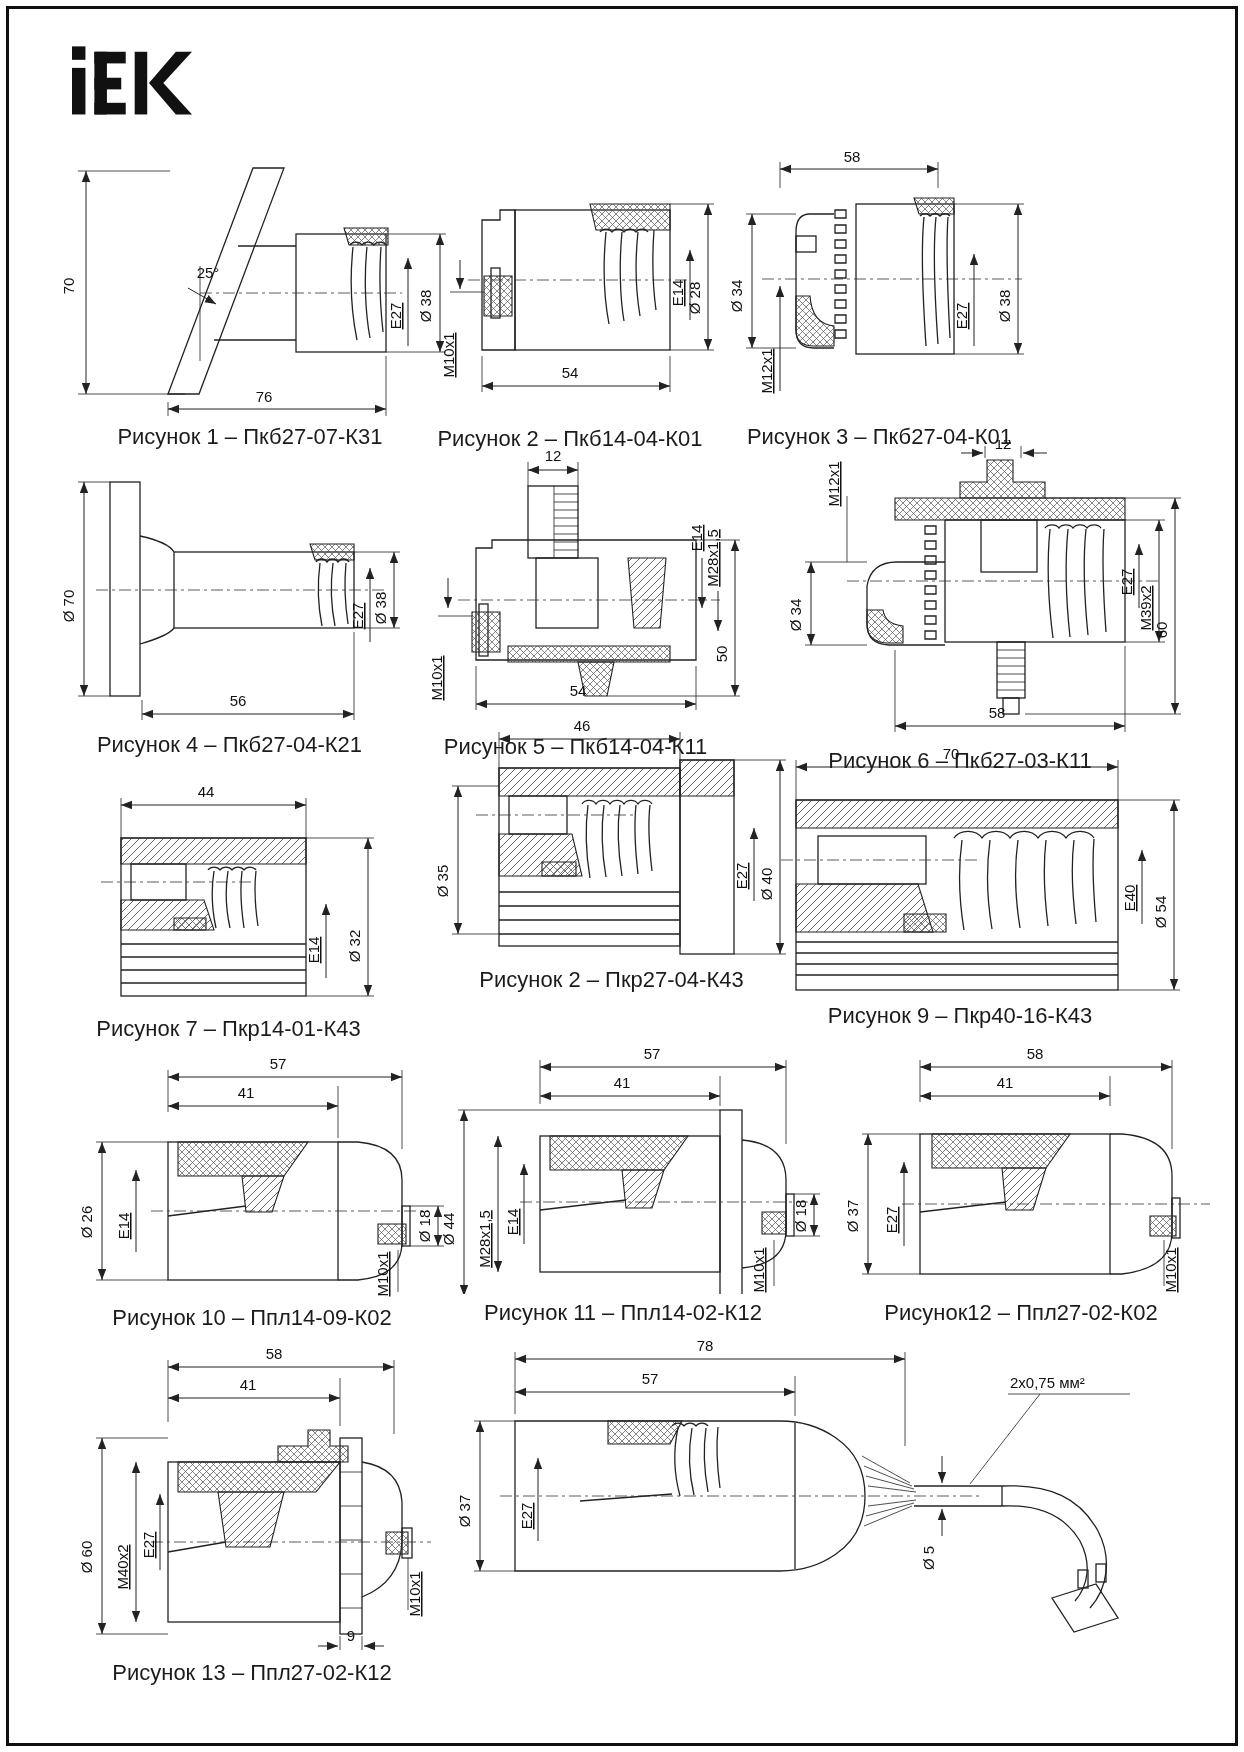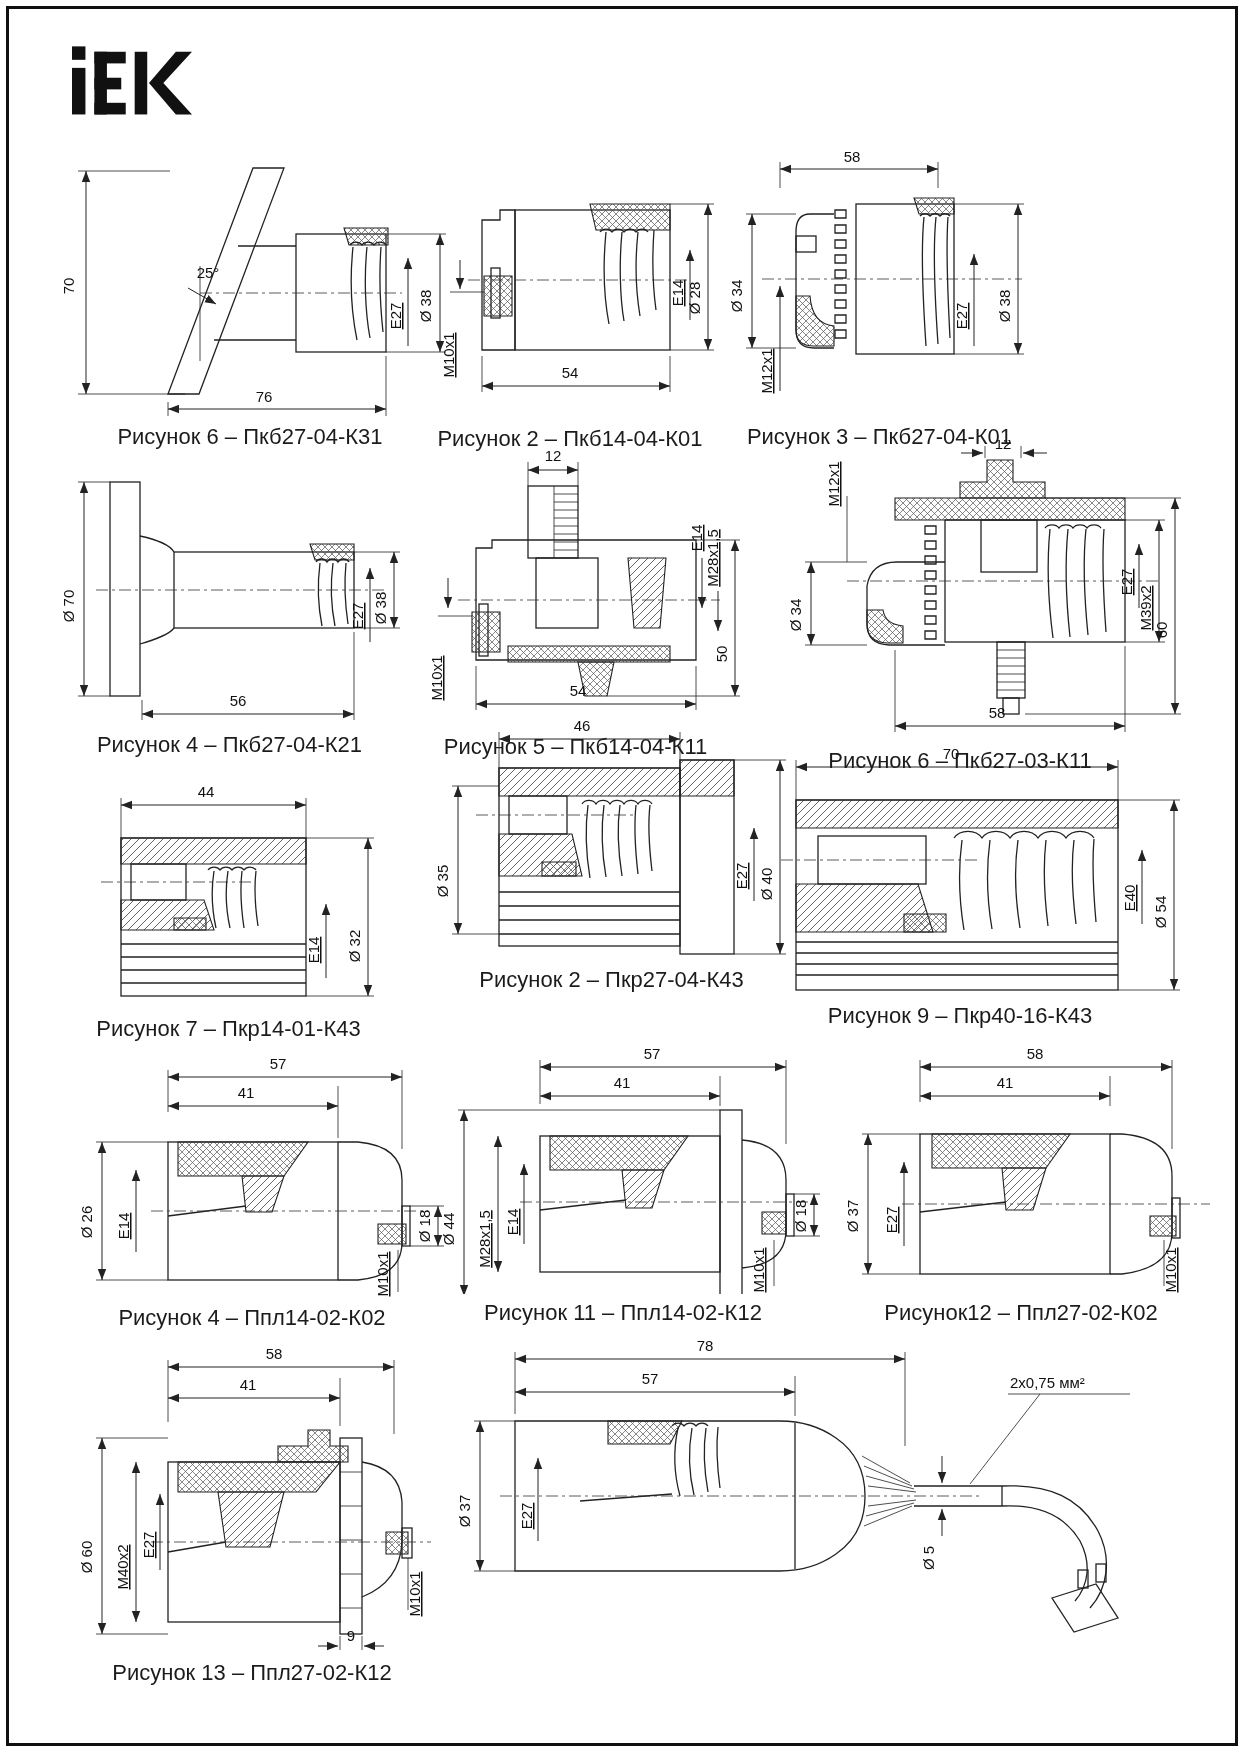--- a/index.html
+++ b/index.html
@@ -73,21 +73,21 @@
         <line class="ext" x1="336" y1="210" x2="336" y2="270"></line>
   <line class="dim" x1="118" y1="263" x2="336" y2="263" marker-start="url(#ar)" marker-end="url(#ar)"></line>
   <text class="dt" x="214" y="256" text-anchor="middle">76</text>
   <line class="dim" x1="358" y1="200" x2="358" y2="112" marker-end="url(#ar)"></line>
   <text class="dt u" transform="rotate(-90 351 170)" x="351" y="170" text-anchor="middle">E27</text>
   <line class="ext" x1="336" y1="88" x2="396" y2="88"></line>
         <line class="ext" x1="336" y1="206" x2="396" y2="206"></line>
   <line class="dim" x1="390" y1="88" x2="390" y2="206" marker-start="url(#ar)" marker-end="url(#ar)"></line>
   <text class="dt" transform="rotate(-90 381 160)" x="381" y="160" text-anchor="middle">Ø 38</text>
 </svg>
-<div class="cap">Рисунок 6 – Пкб27-04-К31</div>
+<div class="cap">Рисунок 1 – Пкб27-07-К31</div>
 </div>
 
 <div class="fig" style="left:420px;top:158px;width:300px">
 <svg width="300" height="262" viewBox="0 0 300 262">
   <path class="ol" d="M95 52H80V62H62V192H95z"></path>
   <rect class="ol" x="95" y="52" width="155" height="140"></rect>
   <polygon class="fx" points="170,46 250,46 250,72 176,72"></polygon>
   <path class="ol" d="M180 74a7 6 0 0 1 12 0a7 6 0 0 1 12 0a7 6 0 0 1 12 0a7 6 0 0 1 12 0"></path>
   <path class="ol" d="M186 74C183 105 184 140 189 166M202 74C199 105 200 140 204 163M218 74C215 102 216 134 220 158M234 72C232 100 233 130 236 152"></path>
   <polygon class="fx" points="64,118 92,118 92,158 64,158"></polygon>
@@ -352,21 +352,21 @@
   <text class="dt" transform="rotate(-90 36 168)" x="36" y="168" text-anchor="middle">Ø 26</text>
   <line class="dim" x1="80" y1="198" x2="80" y2="116" marker-end="url(#ar)"></line>
   <text class="dt u" transform="rotate(-90 73 172)" x="73" y="172" text-anchor="middle">E14</text>
   <line class="ext" x1="354" y1="152" x2="388" y2="152"></line>
         <line class="ext" x1="354" y1="192" x2="388" y2="192"></line>
   <line class="dim" x1="382" y1="152" x2="382" y2="192" marker-start="url(#ar)" marker-end="url(#ar)"></line>
   <text class="dt" transform="rotate(-90 374 172)" x="374" y="172" text-anchor="middle">Ø 18</text>
   <line class="ext" x1="342" y1="196" x2="342" y2="238"></line>
   <text class="dt u" transform="rotate(-90 332 220)" x="332" y="220" text-anchor="middle">M10x1</text>
 </svg>
-<div class="cap">Рисунок 4 – Ппл14-02-К02</div>
+<div class="cap">Рисунок 10 – Ппл14-09-К02</div>
 </div>
 
 <div class="fig" style="left:422px;top:1044px;width:402px">
 <svg width="402" height="250" viewBox="0 0 402 250">
   <line class="ext" x1="118" y1="60" x2="118" y2="16"></line>
         <line class="ext" x1="364" y1="100" x2="364" y2="16"></line>
   <line class="dim" x1="118" y1="23" x2="364" y2="23" marker-start="url(#ar)" marker-end="url(#ar)"></line>
   <text class="dt" x="230" y="15" text-anchor="middle">57</text>
   <line class="ext" x1="298" y1="62" x2="298" y2="32"></line>
   <line class="dim" x1="118" y1="52" x2="298" y2="52" marker-start="url(#ar)" marker-end="url(#ar)"></line>

